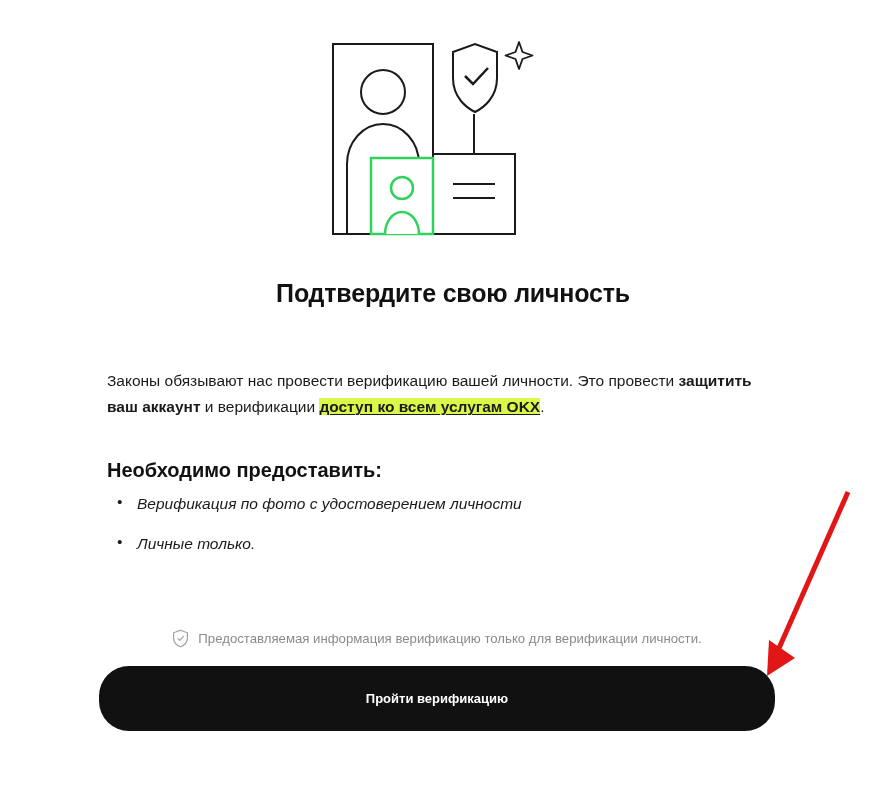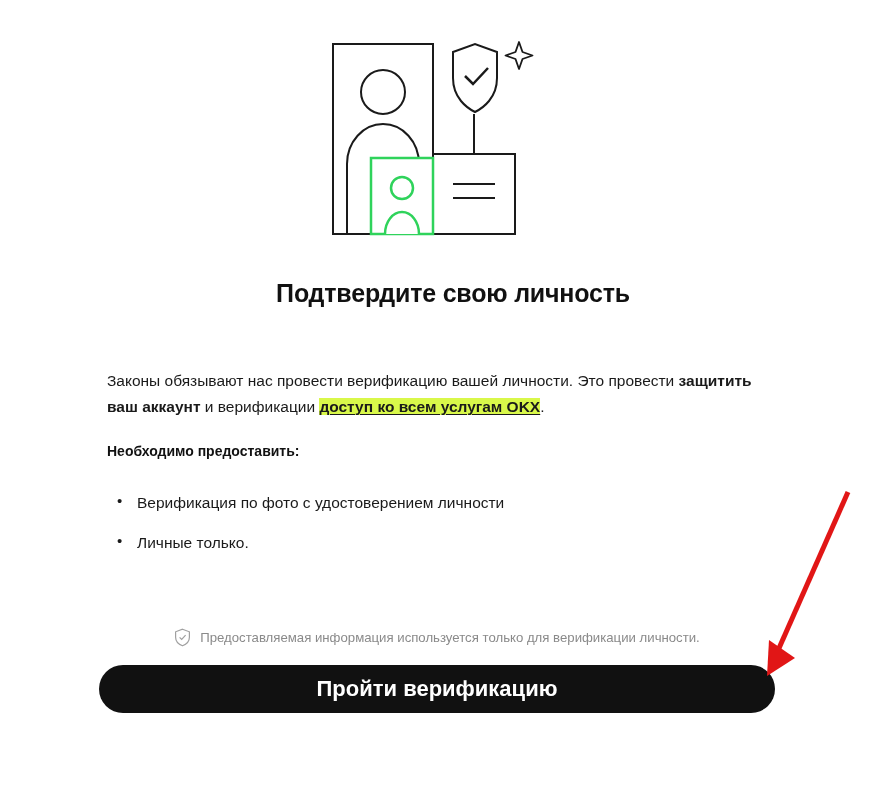--- a/index.html
+++ b/index.html
@@ -56,30 +56,31 @@
   .intro b { font-weight: bold; }
   .hl-underline {
     background: #d9f84a;
     font-weight: bold;
     text-decoration: underline;
     text-decoration-thickness: 1px;
     text-underline-offset: 2px;
   }
 
   .subhead {
-    margin-top: 24px;
-    font-size: 14px;
+    margin-top: 40px;
+    font-size: 20px;
     font-weight: bold;
     color: #111111;
   }
 
   ul.reqs {
-    margin: 32px 0 0 0;
+    margin: 10px 0 0 0;
     padding: 0;
     list-style: none;
+    font-style: italic;
   }
   ul.reqs li {
     position: relative;
     padding-left: 30px;
     font-size: 15.5px;
     line-height: 1.5;
     margin-bottom: 16px;
     color: #1a1a1a;
   }
   ul.reqs li::before {
@@ -101,27 +102,27 @@
     gap: 9px;
     color: #8a8a8a;
     font-size: 13.2px;
   }
   .footnote svg { display: block; }
 
   
   .cta {
     margin-top: 18px;
     width: 676px;
-    height: 48px;
+    height: 65px;
     border: none;
     border-radius: 30px;
     background: #111111;
     color: #ffffff;
     font-family: "Liberation Sans", sans-serif;
-    font-size: 22px;
+    font-size: 13px;
     font-weight: bold;
     cursor: pointer;
     display: flex;
     align-items: center;
     justify-content: center;
   }
 
   
   .arrow {
     position: absolute;
@@ -177,21 +178,21 @@
     </ul>
   </div>
 
   <div class="footnote">
     <span>
       <svg width="17" height="19" viewBox="0 0 17 19" xmlns="http://www.w3.org/2000/svg">
         <path d="M8.5 1.2 L15.4 3.8 V9.2 C15.4 13.6 12.2 16.3 8.5 17.8 C4.8 16.3 1.6 13.6 1.6 9.2 V3.8 Z" fill="none" stroke="#a0a0a0" stroke-width="1.2"></path>
         <path d="M5.6 9.3 L7.7 11.4 L11.6 7.2" fill="none" stroke="#a0a0a0" stroke-width="1.2"></path>
       </svg>
     </span>
-    <span>Предоставляемая информация используется только для верификации личности.</span>
+    <span>Предоставляемая информация верификацию только для верификации личности.</span>
   </div>
 
   <button class="cta">Пройти верификацию</button>
 
   <div class="arrow">
     <svg width="120" height="200" viewBox="0 0 120 200" xmlns="http://www.w3.org/2000/svg">
       <line x1="103" y1="12" x2="31" y2="175" stroke="#e11616" stroke-width="5"></line>
       <path d="M22 196 L24 160 L50 178 Z" fill="#e11616"></path>
     </svg>
   </div>

